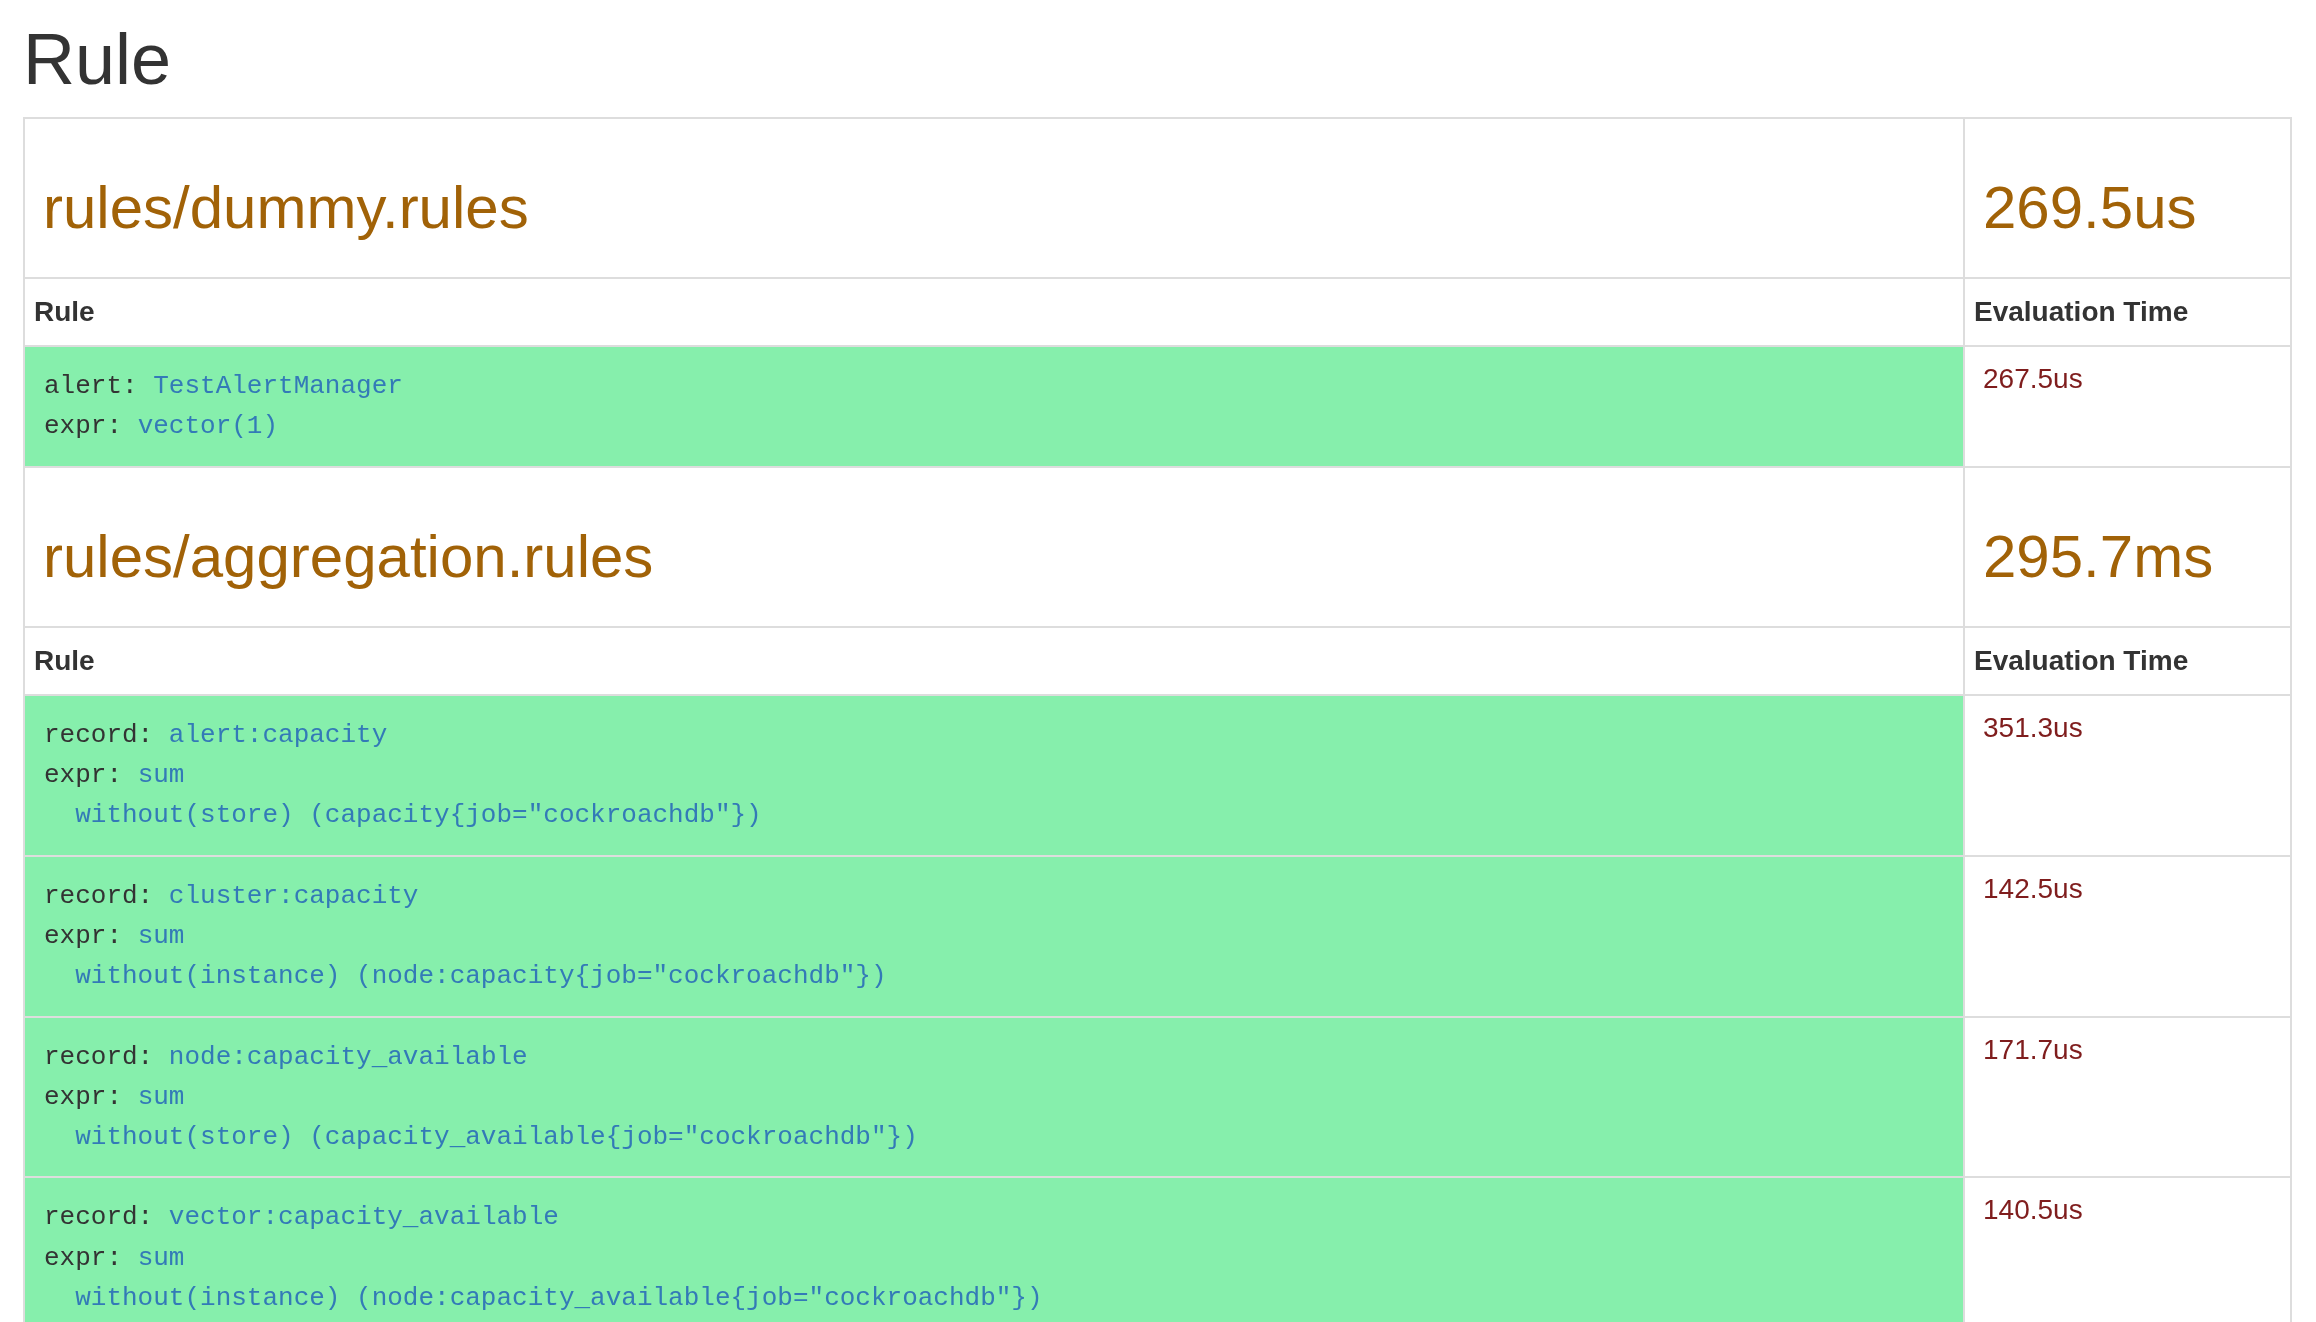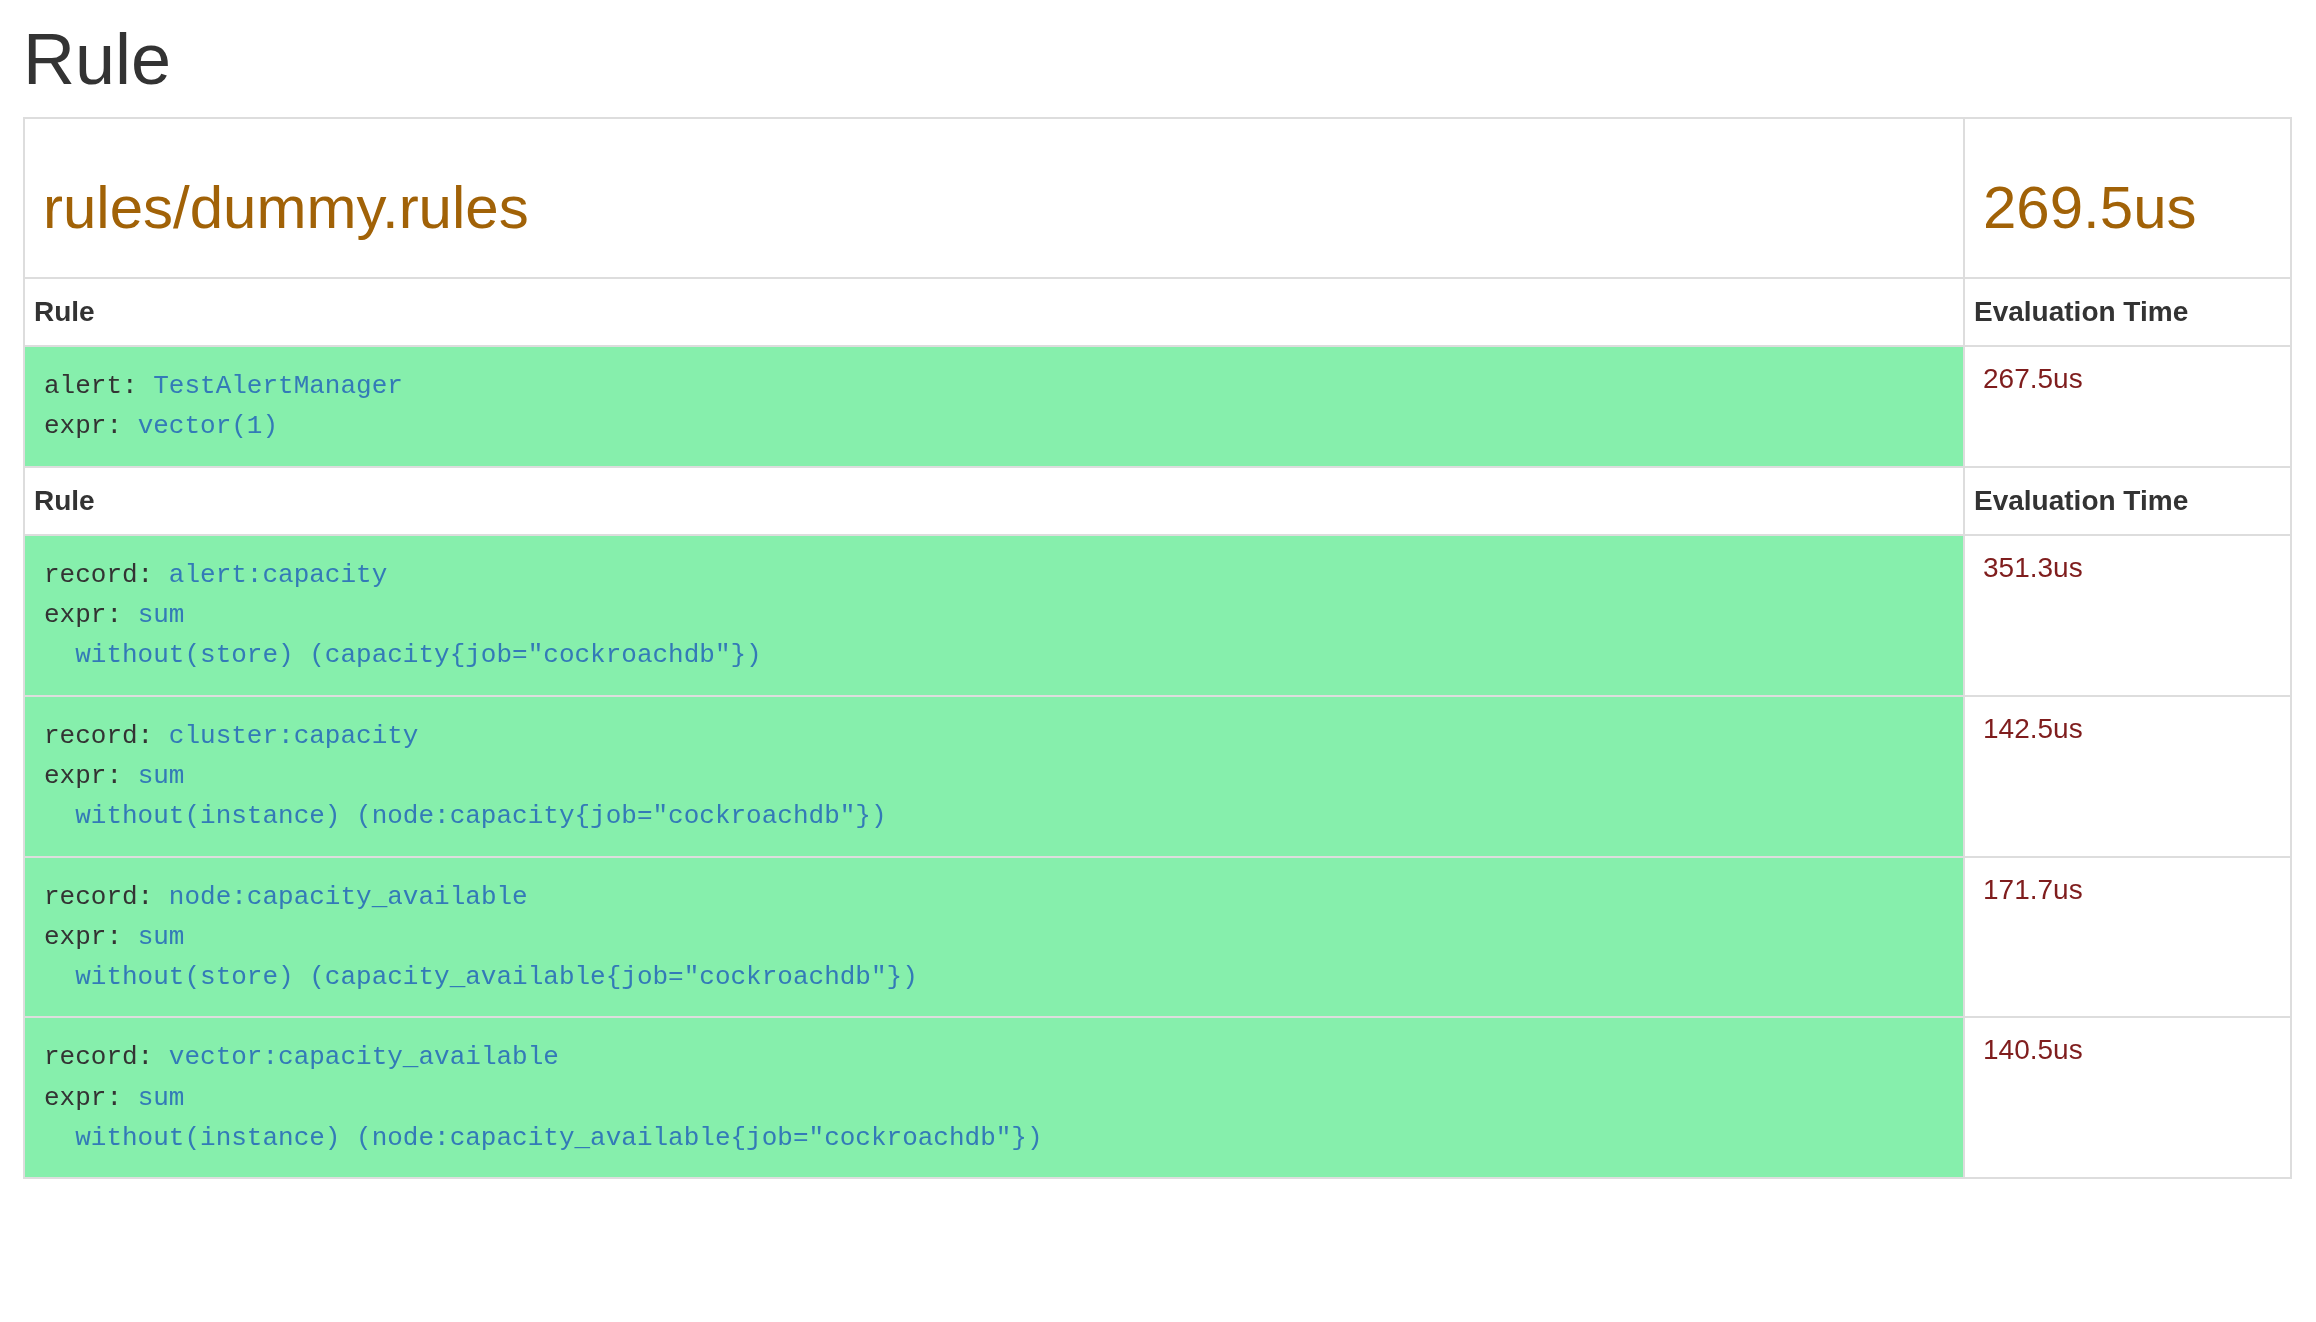--- a/index.html
+++ b/index.html
@@ -113,20 +113,28 @@
         <td class="rule-cell">
           <div class="code">
             <div class="code-line"><span class="code-key">alert:</span> <a class="code-link">TestAlertManager</a></div>
             <div class="code-line"><span class="code-key">expr:</span> <a class="code-link">vector(1)</a></div>
           </div>
         </td>
         <td class="time-cell">267.5us</td>
       </tr>
 
       <tr>
+        <td class="group-name-cell">
+          <h2 class="group-heading">rules/aggregation.rules</h2>
+        </td>
+        <td class="group-time-cell">
+          <h2 class="group-heading">295.7ms</h2>
+        </td>
+      </tr>
+      <tr>
         <th class="col-header">Rule</th>
         <th class="col-header">Evaluation Time</th>
       </tr>
 
       <tr>
         <td class="rule-cell">
           <div class="code">
             <div class="code-line"><span class="code-key">record:</span> <a class="code-link">alert:capacity</a></div>
             <div class="code-line"><span class="code-key">expr:</span> <a class="code-link">sum</a></div>
             <div class="code-line indent"><a class="code-link">without(store) (capacity{job="cockroachdb"})</a></div>

